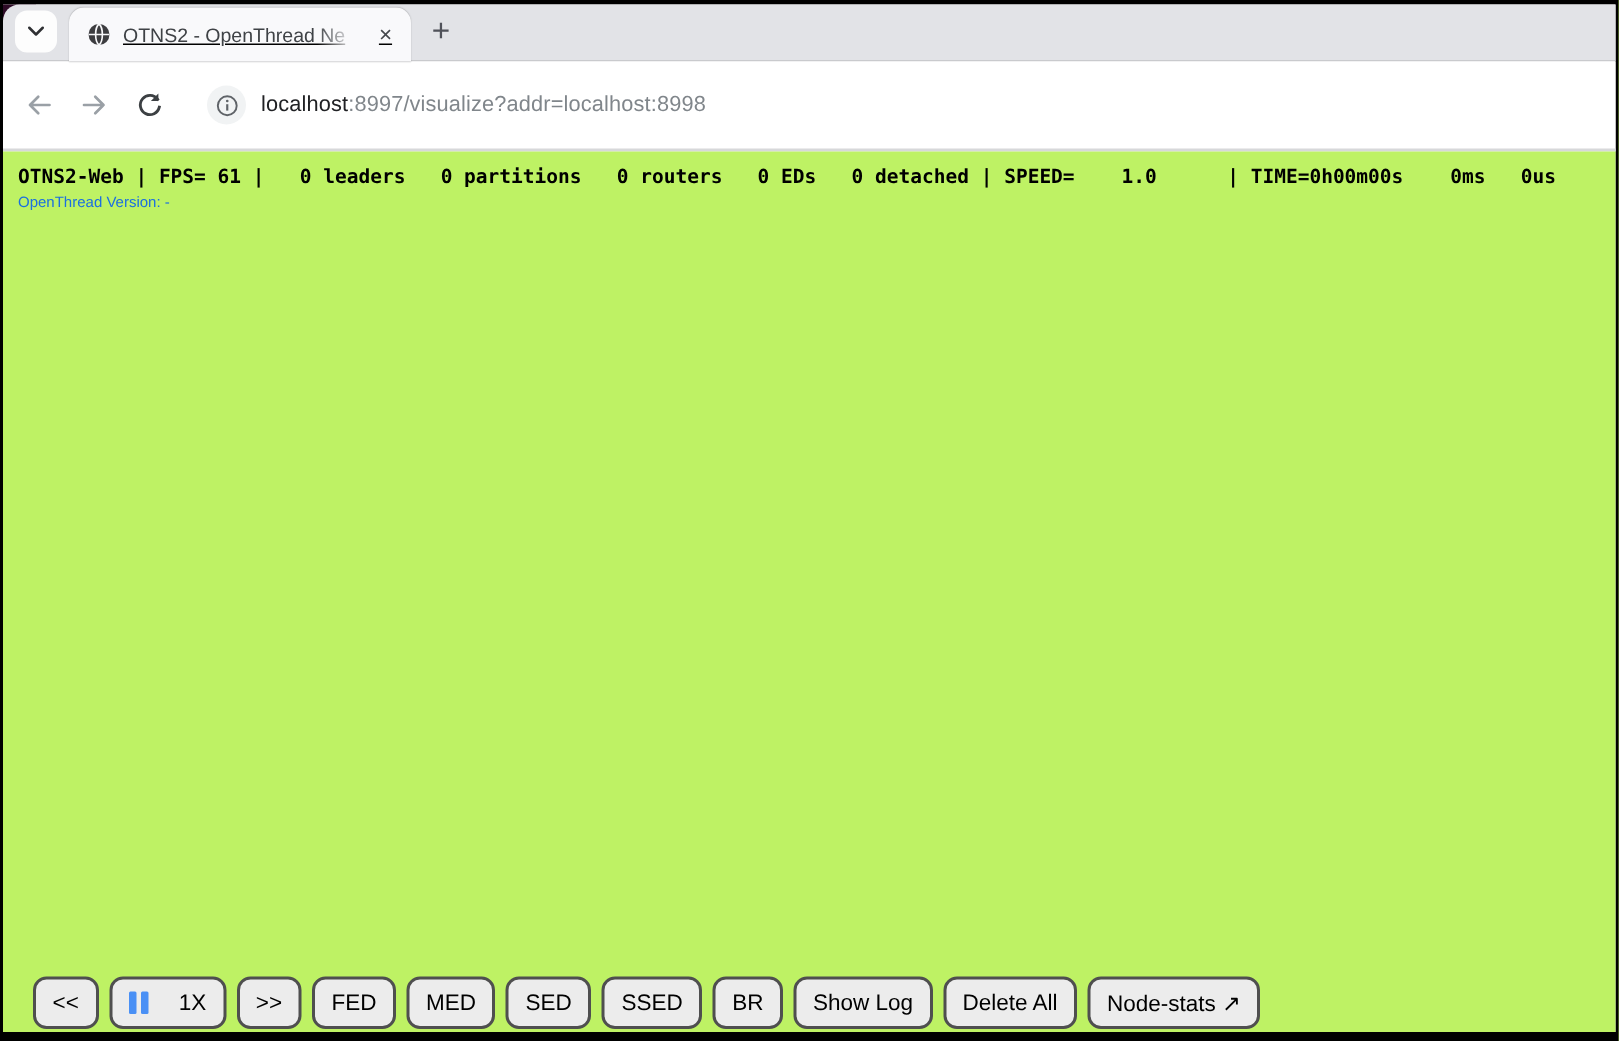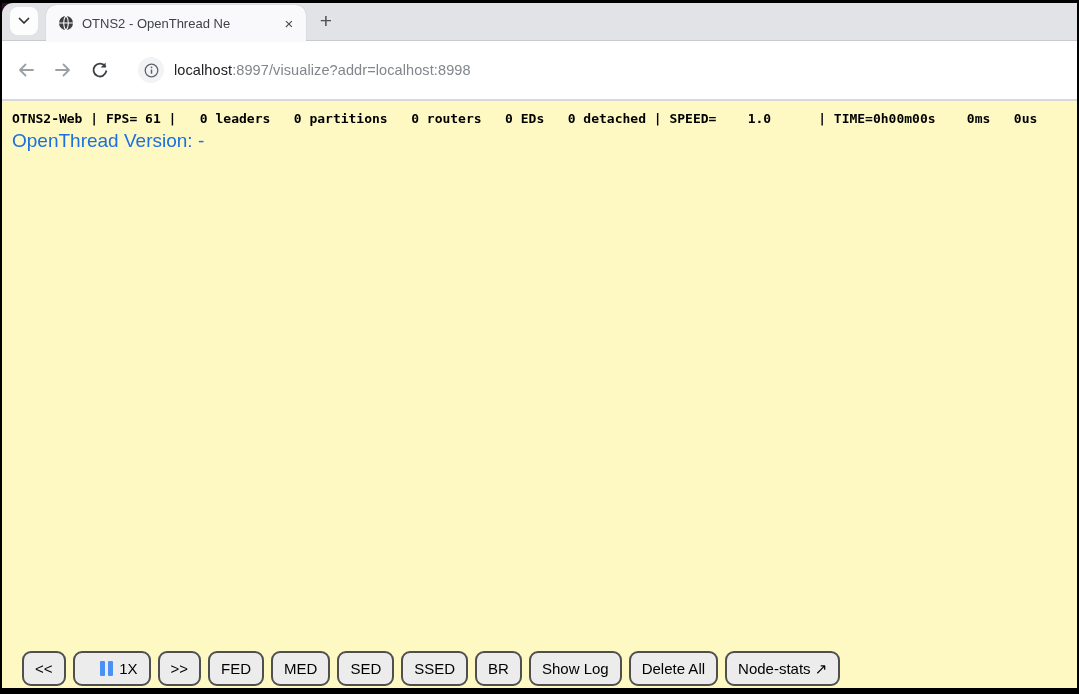--- a/index.html
+++ b/index.html
@@ -26,27 +26,27 @@
     display:flex; align-items:flex-end;
     padding-left:8px;
     border-bottom:1px solid #c9cacd;
   }
   .tab-search {
     width:28px; height:28px; border-radius:8px; background:#fdfdfd;
     display:flex; align-items:center; justify-content:center;
     margin:0 8px 5px 0; cursor:pointer;
   }
   .tab {
-    width:260px; height:36px; background:#f9f9fb;
+    width:228px; height:36px; background:#f9f9fb;
     border-radius:10px 10px 0 0;
     display:flex; align-items:center;
     padding:0 8px 0 12px; gap:8px;
     margin-bottom:-1px;
     box-shadow:0 0 1px rgba(0,0,0,.25);
-    position:relative; cursor:pointer;
+    position:relative; cursor:pointer;text-decoration:underline;
   }
   .tab-title {
     flex:1; font-size:13px; color:#3f4246; white-space:nowrap; overflow:hidden;
     -webkit-mask-image:linear-gradient(90deg,#000 82%,transparent 98%);
     mask-image:linear-gradient(90deg,#000 82%,transparent 98%);
   }
   .tab-close {
     width:18px; height:18px; border-radius:50%;
     display:flex; align-items:center; justify-content:center;
     font-size:15px; color:#45484d; cursor:pointer; line-height:1;
@@ -71,43 +71,43 @@
     display:flex; align-items:center; padding:0 10px; cursor:text;
   }
   .info-chip {
     width:26px; height:26px; border-radius:13px; background:#f1f3f4;
     display:flex; align-items:center; justify-content:center; cursor:pointer;
   }
   .url { margin-left:10px; font-size:14.5px; color:#202124; letter-spacing:.1px; }
   .url .url-rest { color:#80868b; }
 
   
-  .content { flex:1; background:#fef9c3; position:relative; overflow:hidden; }
+  .content { flex:1; background:#bef264; position:relative; overflow:hidden; }
   .status-line {
     font-family:"DejaVu Sans Mono",monospace; font-weight:bold; font-size:13px;
     color:#000; white-space:pre; margin:10px 0 0 10px;
   }
   .version-link {
-    font-size:19px; color:#1b6fe0; margin:4px 0 15px 10px;
+    font-size:10px; color:#1b6fe0; margin:4px 0 15px 10px;
     width:max-content; cursor:pointer;
   }
 
   
   .bottom-toolbar {
     position:absolute; left:20px; bottom:2px;
     display:flex; gap:7px; align-items:stretch;
   }
   .tb {
     height:35px; padding:0 11px;
     background:#ececec; border:2px solid #4f4f4f; border-radius:9px;
     font-family:"Liberation Sans",sans-serif; font-size:15px; color:#000;
     display:flex; align-items:center; justify-content:center;
     cursor:pointer; white-space:nowrap;
   }
-  .tb.speed { width:78px; justify-content:flex-end; gap:6px; }
+  .tb.speed { width:78px; justify-content:space-between; gap:6px; }
   .pause { display:flex; gap:3px; }
   .pause i { display:block; width:5px; height:15px; background:#4a90f5; border-radius:1px; }
 
   svg { display:block; }
 </style>
 </head>
 <body>
 
 <div class="window">
   <div class="window-inner">

